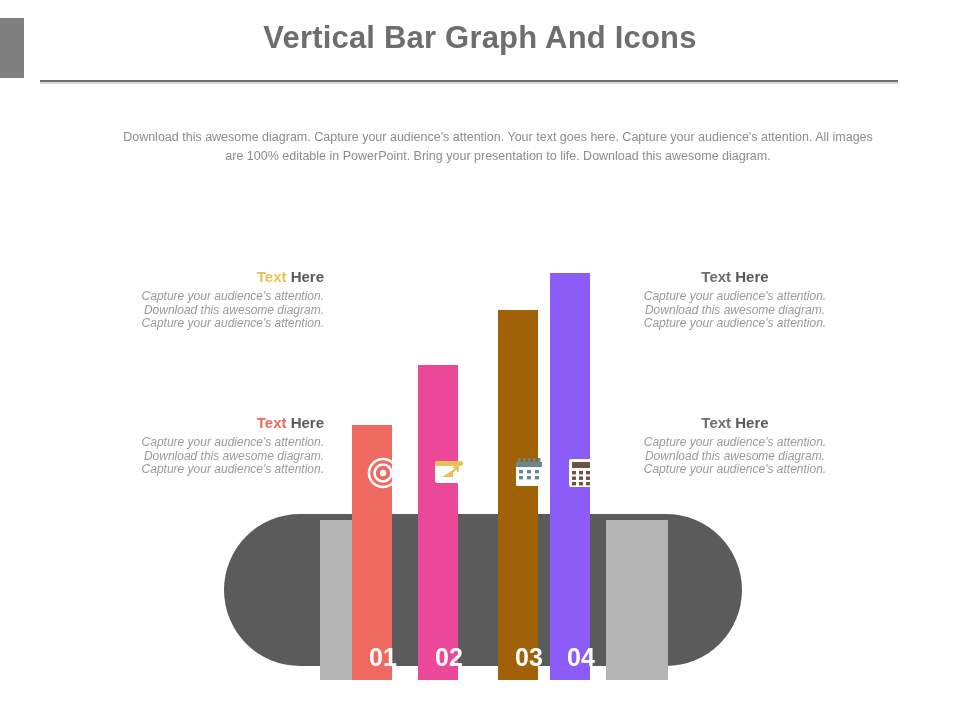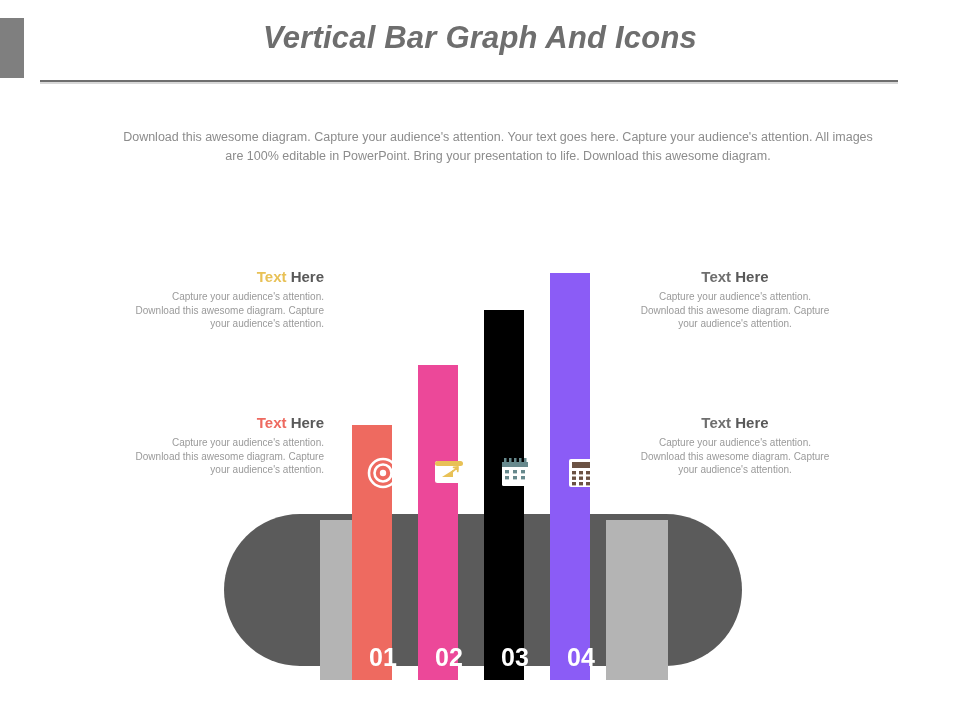--- a/index.html
+++ b/index.html
@@ -32,21 +32,20 @@
   .title {
     position: absolute;
     left: 0;
     top: 20px;
     width: 960px;
     text-align: center;
     font-size: 31px;
     font-weight: bold;
     color: #6e6e6e;
     letter-spacing: .2px;
-    font-style: italic;
   }
   .title-rule {
     position: absolute;
     left: 40px;
     top: 80px;
     width: 858px;
     height: 2px;
     background: #6e6e6e;
   }
   .title-rule-shadow {
@@ -136,23 +135,24 @@
   .txtblock.right { text-align: left; }
 
   .txt-head {
     font-size: 15px;
     font-weight: bold;
     color: #595959;
     margin-bottom: 5px;
   }
   .txt-head .accent { font-weight: bold; }
   .txt-body {
-    font-size: 10px;
+    font-size: 12px;
     line-height: 13.5px;
     color: #9a9a9a;
+    font-style: italic;
   }
 </style>
 </head>
 <body>
 
 <div id="slide">
 
   <div class="header-bar"></div>
   <div class="title">Vertical Bar Graph And Icons</div>
   <div class="title-rule"></div>
@@ -211,21 +211,21 @@
         <svg width="32" height="30" viewBox="0 0 32 30">
           <rect x="2" y="3" width="28" height="22" rx="2.5" fill="#ffffff"></rect>
           <rect x="2" y="3" width="28" height="5" rx="2.5" fill="#e8c156"></rect>
           <path d="M9 19 L20 19 L20 12 Z" fill="#e8c156"></path>
           <path d="M19 14 l6 -5 m0 0 l-4.4 .3 m4.4 -.3 l-.3 4.4" stroke="#e8c156" stroke-width="1.8" fill="none" stroke-linecap="round"></path>
         </svg>
       </span>
       <span class="bar-num">02</span>
     </div>
 
-    <div class="bar" style="left:484px; height:370px; background:#000000;">
+    <div class="bar" style="left:498px; height:370px; background:#a16207;">
       <span class="bar-icon" style="top:143px;">
         <svg width="30" height="30" viewBox="0 0 30 30">
           <rect x="2" y="4" width="26" height="24" rx="1.5" fill="#ffffff"></rect>
           <rect x="2" y="4" width="26" height="5" fill="#67898d"></rect>
           <g fill="#67898d">
             <rect x="4" y="0" width="2.5" height="6"></rect>
             <rect x="9" y="0" width="2.5" height="6"></rect>
             <rect x="14" y="0" width="2.5" height="6"></rect>
             <rect x="19" y="0" width="2.5" height="6"></rect>
             <rect x="24" y="0" width="2.5" height="6"></rect>

